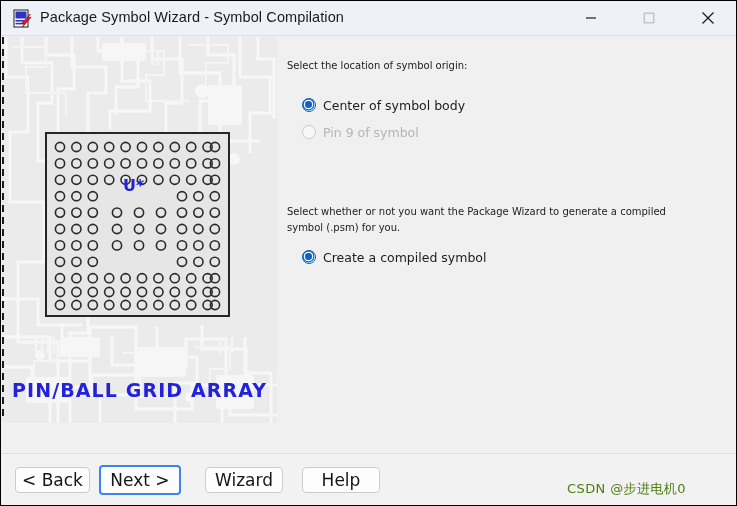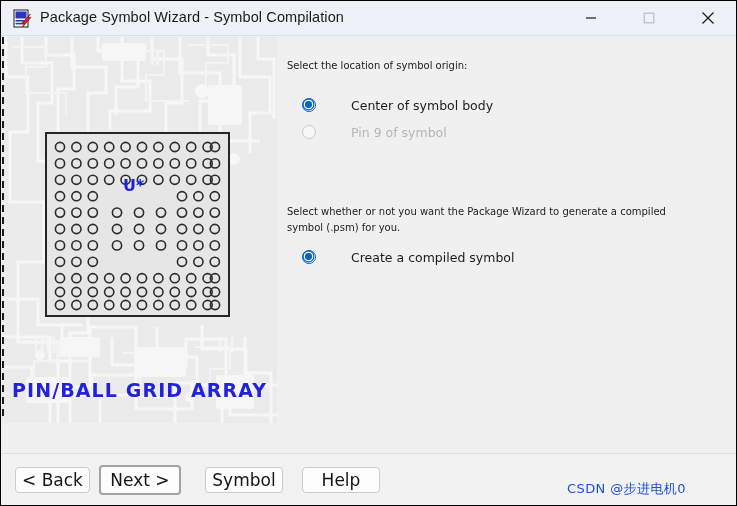--- a/index.html
+++ b/index.html
@@ -130,21 +130,20 @@
     line-height: 15.5px;
   }
   #prompt1 { left: 9px; top: 21px; width: 420px; }
   #prompt2 { left: 9px; top: 167px; width: 412px; }
 
   .radio-row {
     position: absolute;
     display: flex;
     align-items: center;
     height: 18px;
-    gap: 28px;
   }
   .radio-mark {
     width: 14px;
     height: 14px;
     border-radius: 50%;
     box-sizing: border-box;
     flex: 0 0 auto;
     position: relative;
     background: #fdfdfd;
     border: 1.4px solid #9b9b9b;
@@ -207,30 +206,30 @@
     font-size: 17px;
     color: #151515;
     display: flex;
     align-items: center;
     justify-content: center;
     cursor: default;
     white-space: nowrap;
   }
   #btn-back   { left: 13px;  width: 75px; }
   #btn-next   { left: 97px;  width: 82px; top: 11px; height: 30px;
-                border: 2px solid #a3a3a3; background: #fdfdfd; }
+                border: 2px solid #3b82f6; background: #fdfdfd; }
   #btn-cancel { left: 203px; width: 78px; }
   #btn-help   { left: 300px; width: 78px; }
 
   #watermark {
     position: absolute;
     left: 566px; top: 479px;
     font-family: "DejaVu Sans", sans-serif;
     font-size: 13px;
-    color: #1d4ed8;
+    color: #4d7c0f;
     white-space: nowrap;
     letter-spacing: .4px;
   }
 </style>
 </head>
 <body>
 
 <div id="window">
 
   <div id="titlebar">
@@ -510,19 +509,19 @@
       <span class="radio-mark checked"></span>
       <span class="radio-label">Create a compiled symbol</span>
     </div>
 
   </div>
 
   <div id="divider"></div>
   <div id="footer">
     <div class="btn" id="btn-back">&lt; Back</div>
     <div class="btn" id="btn-next">Next &gt;</div>
-    <div class="btn" id="btn-cancel">Symbol</div>
+    <div class="btn" id="btn-cancel">Wizard</div>
     <div class="btn" id="btn-help">Help</div>
   </div>
 
   <div id="watermark">CSDN @步进电机0</div>
 
 </div>
 
 </body></html>

